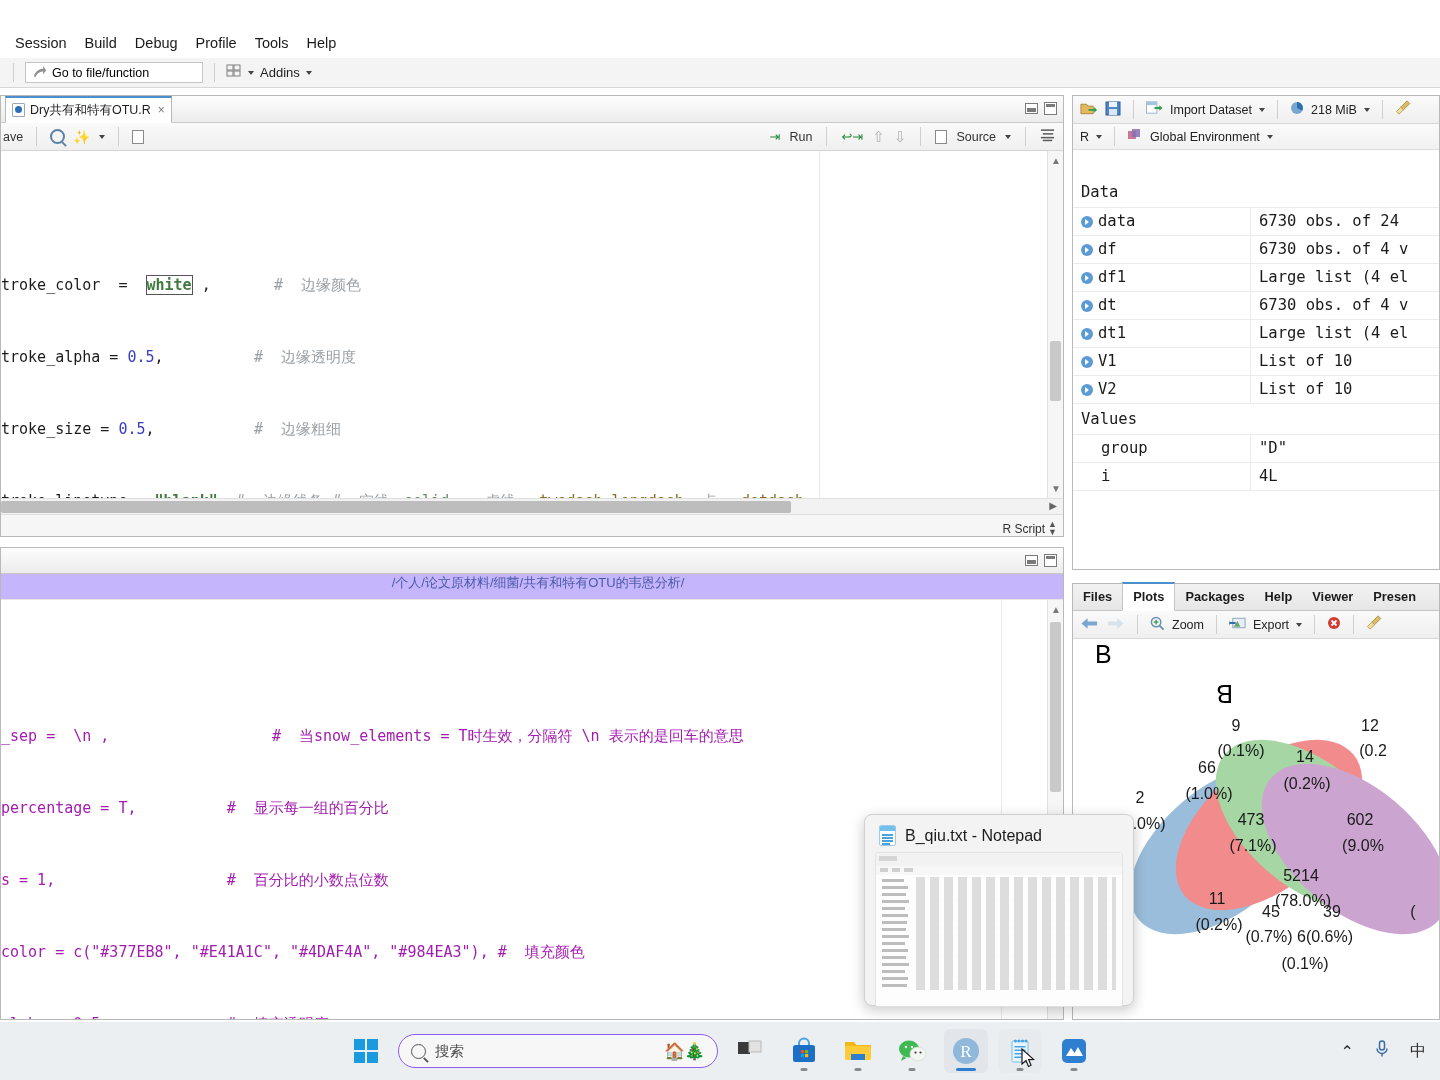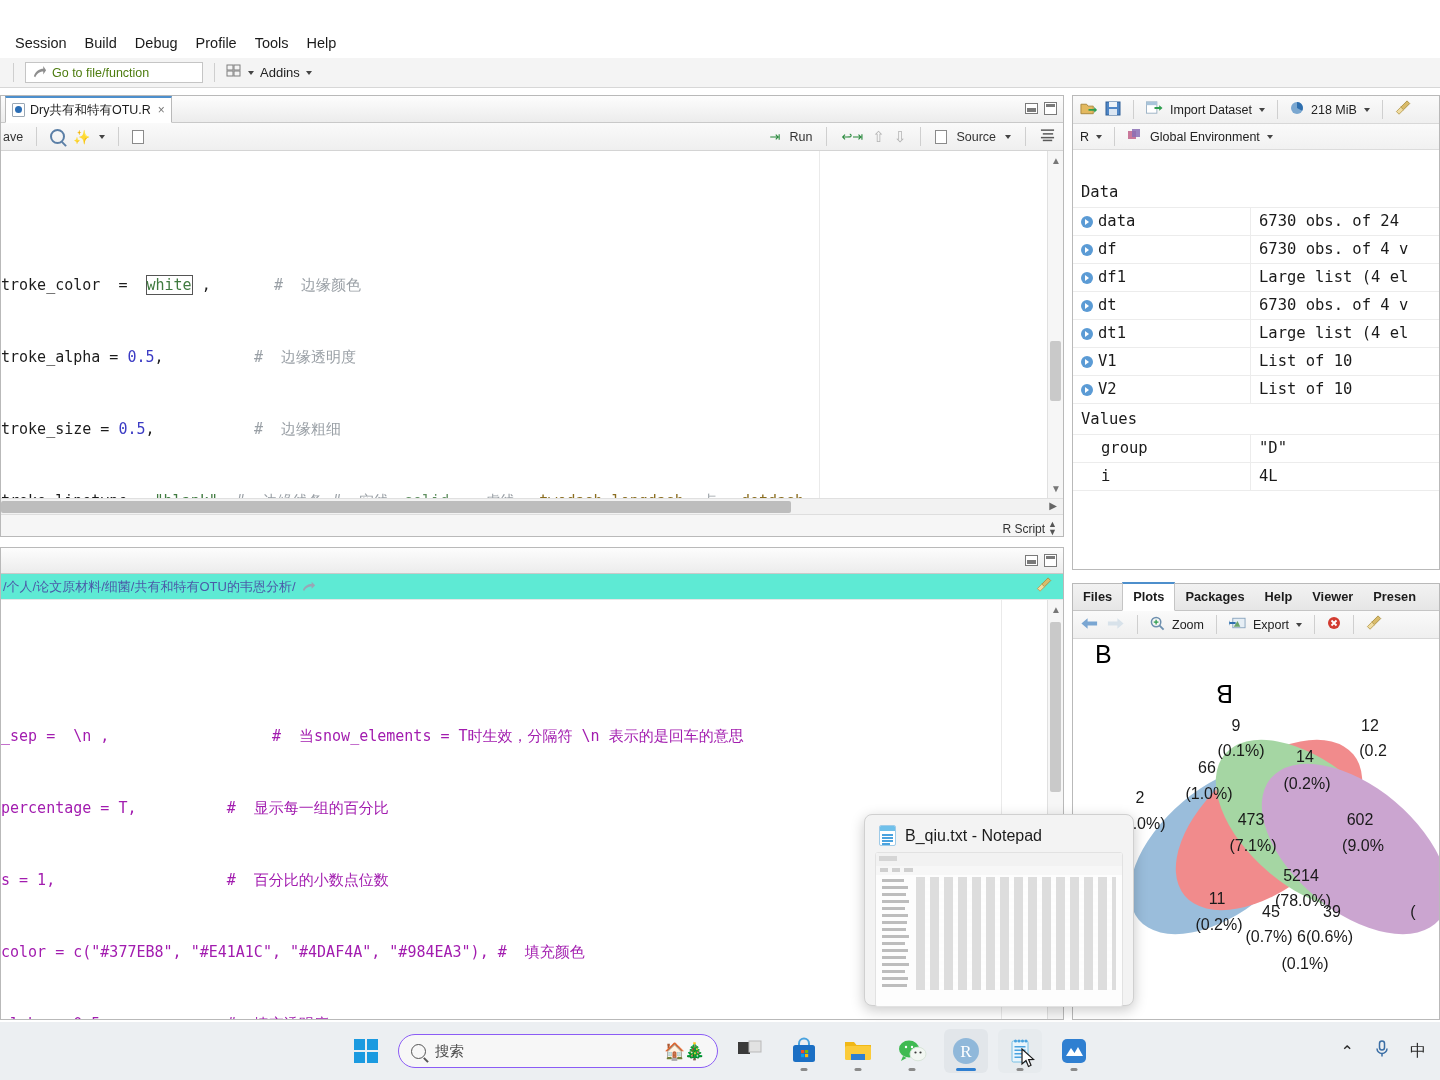--- a/index.html
+++ b/index.html
@@ -23,21 +23,21 @@
   
   .maintoolbar {
     position:absolute; left:0; top:58px; width:1440px; height:30px;
     background:#f4f4f4; border-bottom:1px solid #d7d7d7;
     display:flex; align-items:center; padding-left:8px; gap:6px;
   }
   .gotobox {
     width:178px; height:21px; background:#fff; border:1px solid #c5c5c5;
     display:flex; align-items:center; gap:5px; padding-left:6px;
   }
-  .gotobox .ph { font-size:12.5px; color:#4d7c0f; }
+  .gotobox .ph { font-size:12.5px; color:#000000; }
   .tb-sep { width:1px; height:19px; background:#cfcfcf; margin:0 5px; }
   .addins-lbl { font-size:13px; color:#222; }
   .caret { width:0;height:0;border-left:3.5px solid transparent;border-right:3.5px solid transparent;border-top:4.5px solid #444; display:inline-block; }
 
   
   .panel { position:absolute; background:#fff; border:1px solid #b9b9b9; }
 
   .panel-titlebar {
     height:27px; background:linear-gradient(#fdfdfd,#ececec);
     border-bottom:1px solid #c9c9c9; position:relative;
@@ -75,21 +75,21 @@
   .arrow-up, .arrow-dn { color:#b3b3b3; font-size:15px; }
 
   
   .codearea {
     position:absolute; left:0; top:55px; right:0; bottom:0; overflow:hidden;
     font-family:"DejaVu Sans Mono", monospace; font-size:15px; line-height:24px;
     color:#1c1c1c; background:#fff; white-space:pre;
   }
   .codeline { position:relative; padding-left:0px; }
   .c-cmt { color:#9aa0a6; }
-  .c-str { color:#3f7a3f; }
+  .c-str { color:#3f7a3f;font-weight:bold; }
   .c-num { color:#3b3bc4; }
   .c-box { border:1px solid #555; }
   .c-ul { text-decoration:underline; text-decoration-color:#c8a24a; color:#8a6d1f;}
 
   .vline { position:absolute; top:0; bottom:0; width:1px; background:#eaeaea; }
 
   
   .vscroll { position:absolute; right:0; top:55px; bottom:0; width:16px; background:#f6f6f6; border-left:1px solid #e0e0e0; }
   .vscroll .thumb { position:absolute; left:2px; width:11px; background:#c9c9c9; border-radius:2px; }
   .vscroll .arrU, .vscroll .arrD { position:absolute; left:3px; font-size:10px; color:#777; }
@@ -273,21 +273,21 @@
   </div>
 
   <div class="panel" style="left:0; top:547px; width:1064px; height:473px;">
     <div class="panel-titlebar" style="height:26px;">
       <div class="minmax">
         <span class="mm-min"></span>
         <span class="mm-max"></span>
       </div>
     </div>
 
-    <div style="position:absolute; left:0; top:26px; height:26px; width:100%; background:#5eead4; border-bottom:1px solid #e6e6e6; display:flex; align-items:center; gap:6px; padding-left:2px;">
+    <div style="position:absolute; left:0; top:26px; height:26px; width:100%; background:#c4b5fd; border-bottom:1px solid #e6e6e6; display:flex; align-items:center; gap:6px; padding-left:12px;flex-direction:column;">
       <span style="font-size:13px; color:#4b5aa8;">/个人/论文原材料/细菌/共有和特有OTU的韦恩分析/</span>
       <svg width="14" height="13" viewBox="0 0 16 14">
         <path d="M1 11 C3 6, 7 4, 11 4 L11 1.5 L15 5.5 L11 9.5 L11 7 C8 7, 4.5 8, 2.5 12 Z" fill="#9aa6b5"></path>
       </svg>
       <span style="margin-left:auto; margin-right:10px;">
         <svg width="17" height="16" viewBox="0 0 18 18">
           <path d="M13 1 L16 4 L9 11 L6 8 Z" fill="#d9bb6a" stroke="#a98f41"></path>
           <path d="M6 8 L9 11 L4 16 L1 13 Z" fill="#f0dca0" stroke="#b89d52"></path>
         </svg>
       </span>

